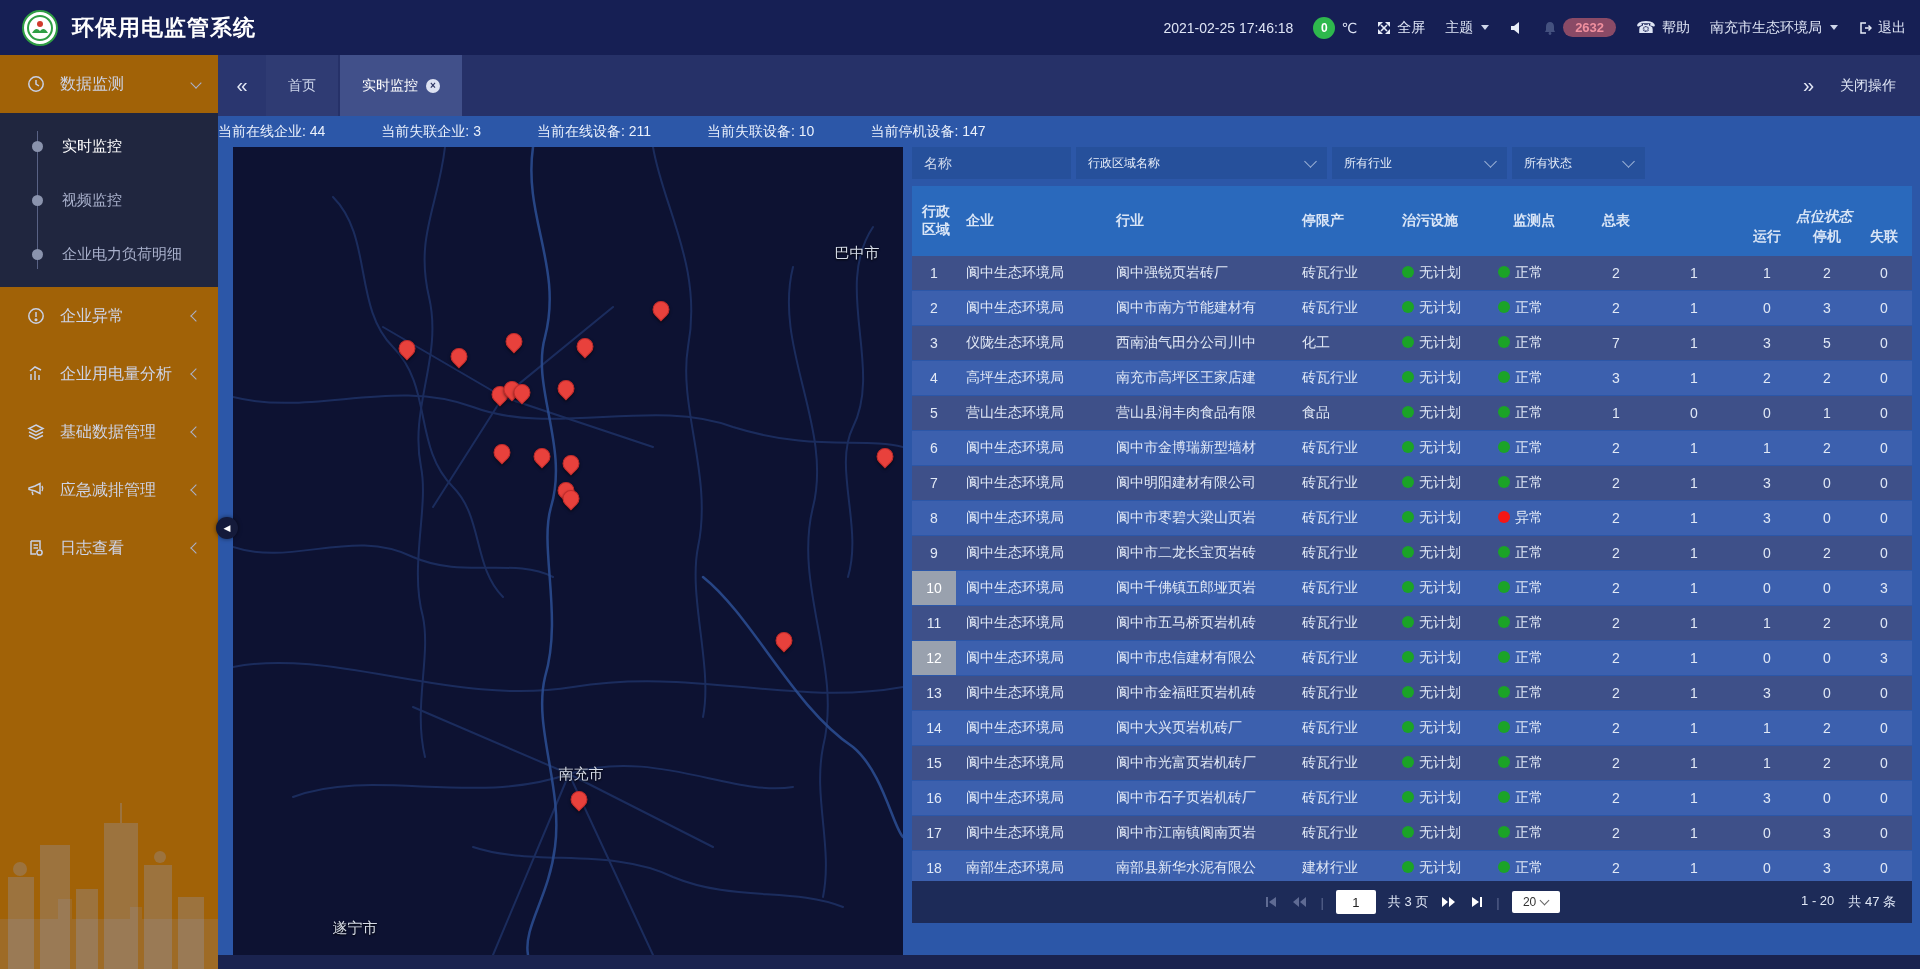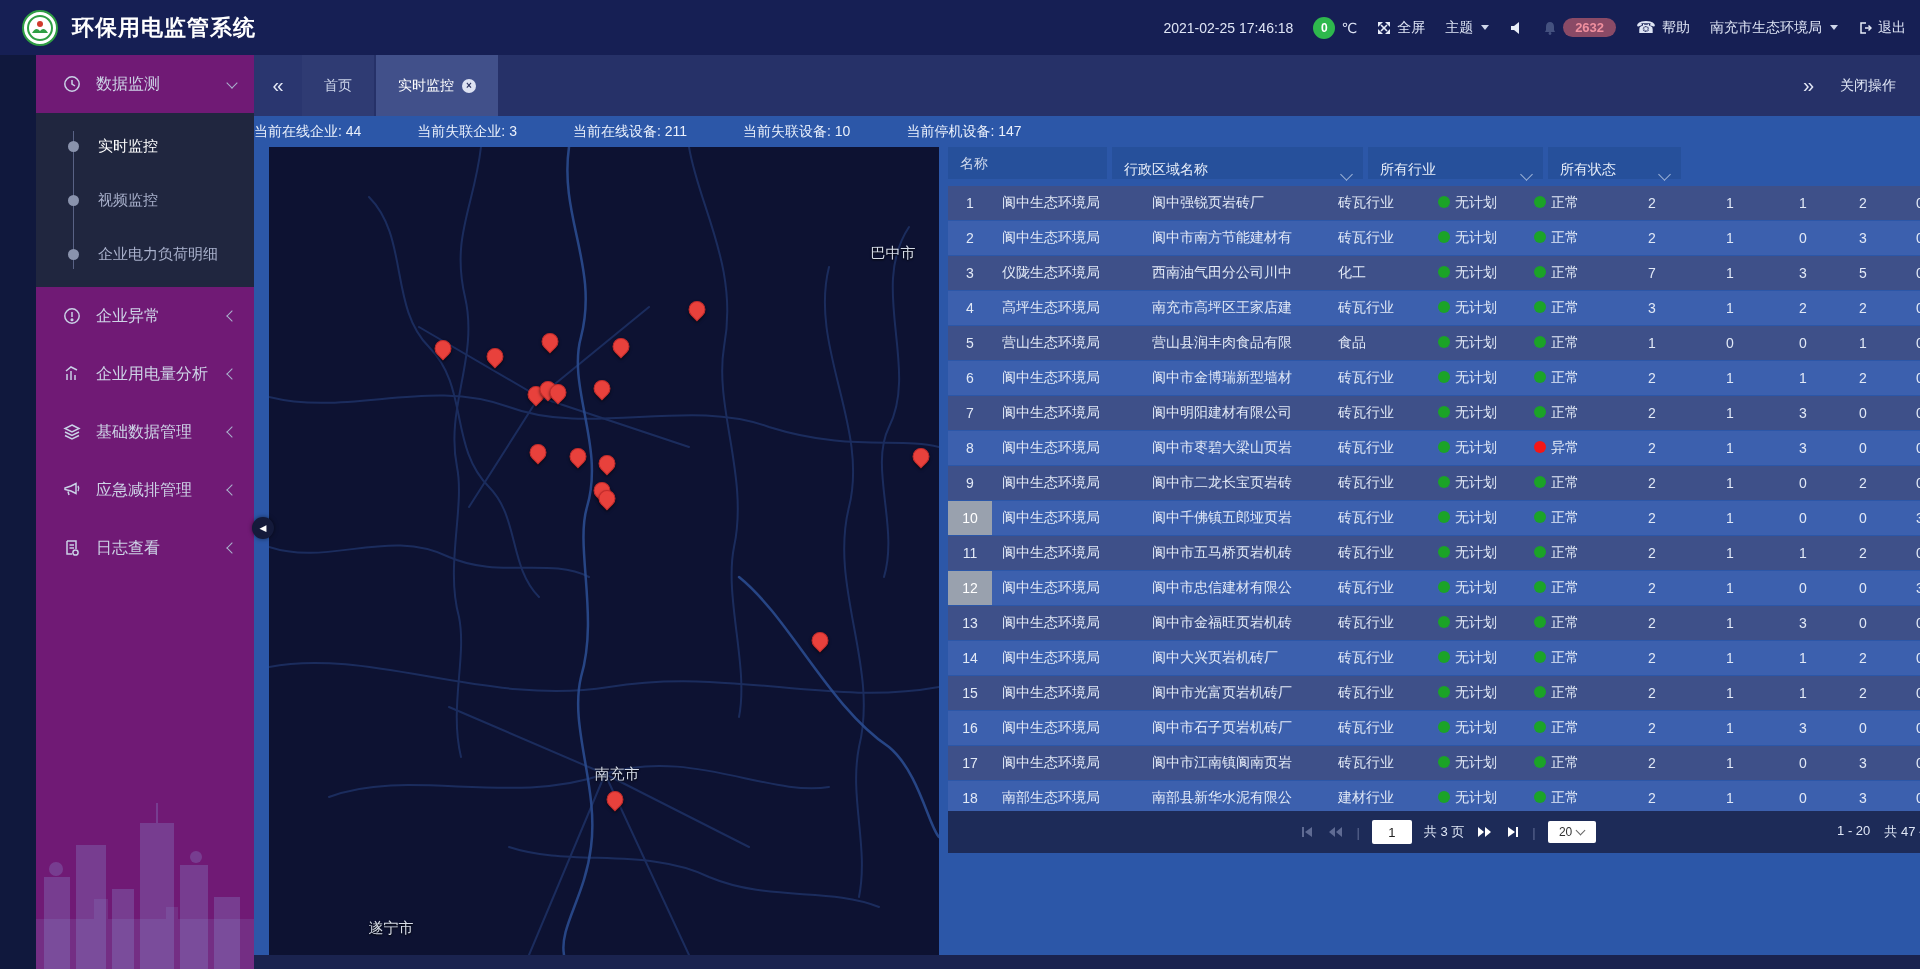--- a/index.html
+++ b/index.html
@@ -13,21 +13,21 @@
   .app-title{font-size:22px;font-weight:bold;color:#ffffff;letter-spacing:1px;}
   .hdr-right{display:flex;align-items:center;gap:20px;padding-right:14px;font-size:14px;}
   .hdr-item{display:flex;align-items:center;gap:6px;cursor:default;white-space:nowrap;color:#dfe5f5;}
   .temp-circle{width:22px;height:22px;border-radius:50%;background:#2eb84d;color:#fff;font-size:12px;display:flex;align-items:center;justify-content:center;font-weight:bold;}
   .badge-pill{background:#8a4a66;color:#f08f9e;border-radius:10px;padding:2px 12px;font-size:13px;font-weight:bold;}
   .caret{display:inline-block;width:0;height:0;border-left:4px solid transparent;border-right:4px solid transparent;border-top:5px solid #cfd6ea;margin-left:2px;}
   .phone-glyph{font-size:16px;line-height:1;}
 
   
   .shell{flex:1;display:flex;min-height:0;}
-  .sidebar{width:218px;background:#701a75;position:relative;flex:0 0 218px;overflow:hidden;margin-left:36px;}
+  .sidebar{width:218px;background:#a16207;position:relative;flex:0 0 218px;overflow:hidden;}
   .menu-item{height:58px;display:flex;align-items:center;gap:14px;padding:0 18px 0 26px;color:#cdd3e6;font-size:16px;cursor:pointer;position:relative;}
   .menu-item .micon{width:20px;display:flex;justify-content:center;flex:0 0 20px;}
   .menu-item .mlabel{flex:1;}
   .chev{width:7px;height:7px;border-left:1.5px solid #aab2cc;border-bottom:1.5px solid #aab2cc;display:inline-block;}
   .chev.down{transform:rotate(-45deg);margin-top:-3px;}
   .chev.left{transform:rotate(45deg);}
   .submenu{background:#20263f;position:relative;padding:6px 0;}
   .submenu::before{content:"";position:absolute;left:37px;top:18px;bottom:18px;width:1px;background:#596285;}
   .submenu-item{height:54px;display:flex;align-items:center;padding-left:62px;color:#a9b1cc;font-size:15px;cursor:pointer;position:relative;}
   .submenu-item::before{content:"";position:absolute;left:32px;width:11px;height:11px;border-radius:50%;background:#8a93ad;}
@@ -57,21 +57,21 @@
   .map-label{position:absolute;transform:translate(-50%,-50%);color:#d7dde8;font-size:15px;text-shadow:0 1px 2px #000;white-space:nowrap;}
   .pin{position:absolute;width:17px;height:17px;background:#e8413c;border:1px solid #c22c2c;border-radius:50% 50% 50% 0;transform:translate(-50%,-94%) rotate(-45deg);box-shadow:-1px 1px 3px rgba(0,0,0,.55);box-sizing:border-box;}
   .map-handle{position:absolute;left:-17px;top:370px;width:22px;height:22px;border-radius:50%;background:#141a3a;color:#fff;display:flex;align-items:center;justify-content:center;font-size:9px;cursor:pointer;box-shadow:0 0 4px rgba(0,0,0,.5);}
 
   .panel{flex:0 0 1000px;width:1000px;margin-left:9px;display:flex;flex-direction:column;min-height:0;}
 
   
   .filters{display:flex;height:32px;margin-bottom:7px;flex:0 0 32px;}
   .f-input{width:159px;background:#26509b;border:none;outline:none;color:#e7edf8;font-size:14px;padding:0 12px;font-family:inherit;margin-right:5px;box-sizing:border-box;height:32px;}
   .f-input::placeholder{color:#cfd9ec;opacity:1;}
-  .f-select{background:#26509b;color:#e7edf8;font-size:14px;display:flex;align-items:flex-end;padding:0 12px;margin-right:5px;cursor:pointer;box-sizing:border-box;justify-content:space-between;}
+  .f-select{background:#26509b;color:#e7edf8;font-size:12px;display:flex;align-items:center;padding:0 12px;margin-right:5px;cursor:pointer;box-sizing:border-box;justify-content:space-between;}
   .f-select .fs-chev{width:8px;height:8px;border-left:1.5px solid #9fb4d8;border-bottom:1.5px solid #9fb4d8;transform:rotate(-45deg);margin-top:-4px;}
   .w-region{width:251px;}.w-industry{width:175px;}.w-status{width:133px;}
 
   
   .grid-cols{display:grid;grid-template-columns:44px 150px 186px 100px 96px 92px 72px 84px 62px 58px 56px;}
   .thead{background:#2a69bc;color:#d9e5f6;font-weight:bold;font-size:14px;grid-template-rows:42px 28px;flex:0 0 70px;height:70px;}
   .thead .h{grid-row:1/3;display:flex;align-items:center;}
   .thead .h.c{justify-content:center;}
   .thead .h.l{padding-left:10px;}
   .hgroup{grid-column:9/12;grid-row:1;display:flex;align-items:flex-end;justify-content:center;font-style:italic;padding-bottom:2px;}
@@ -397,20 +397,34 @@
             <div class="f-select w-industry">
               <span>所有行业</span>
               <span class="fs-chev"></span>
             </div>
             <div class="f-select w-status">
               <span>所有状态</span>
               <span class="fs-chev"></span>
             </div>
           </div>
 
+          <div class="thead grid-cols">
+            <span></span>
+            <span class="h l">行政区域</span>
+            <span class="h l">企业</span>
+            <span class="h l">行业</span>
+            <span class="h l">停限产</span>
+            <span class="h l">治污设施</span>
+            <span class="h c">监测点</span>
+            <span class="h c">总表</span>
+            <span class="hgroup">点位状态</span>
+            <span class="hsub" style="grid-column:9">运行</span>
+            <span class="hsub" style="grid-column:10">停机</span>
+            <span class="hsub" style="grid-column:11">失联</span>
+          </div>
 
           <div class="tbody">
 
               <div class="trow grid-cols">
                 <span class="c-no">1</span>
                 <span class="cell l">阆中生态环境局</span>
                 <span class="cell l">阆中强锐页岩砖厂</span>
                 <span class="cell l">砖瓦行业</span>
                 <span class="cell l"><span class="dot dot-prod green"></span><span>无计划</span></span>
                 <span class="cell l"><span class="dot dot-treat green"></span><span>正常</span></span>

